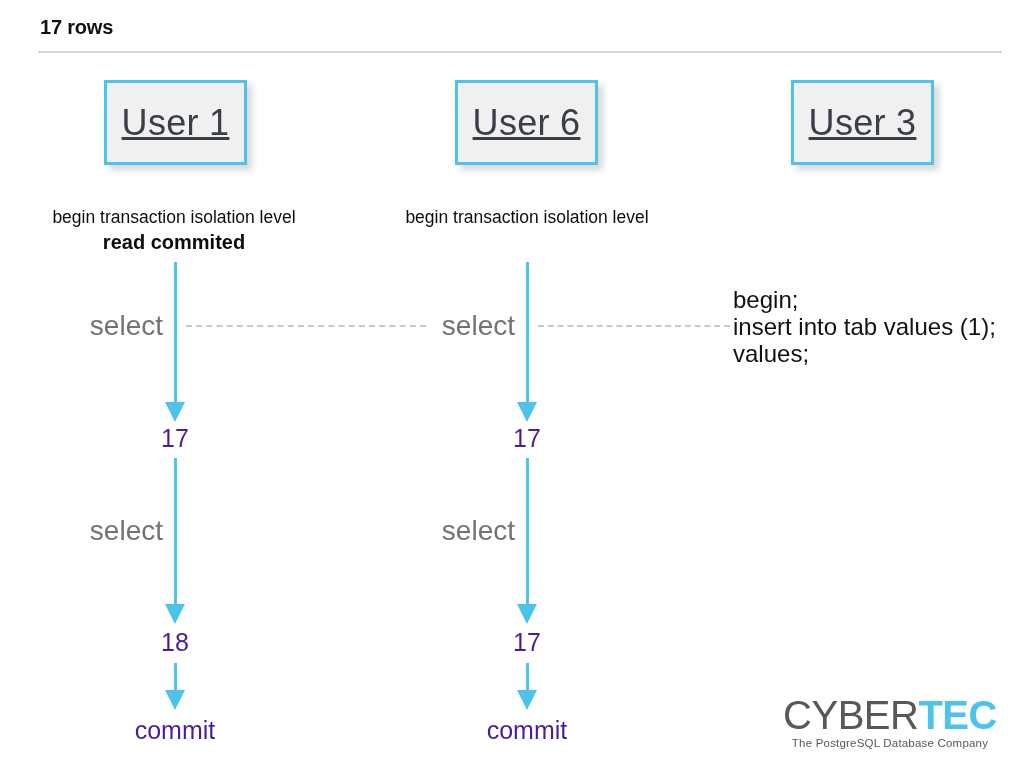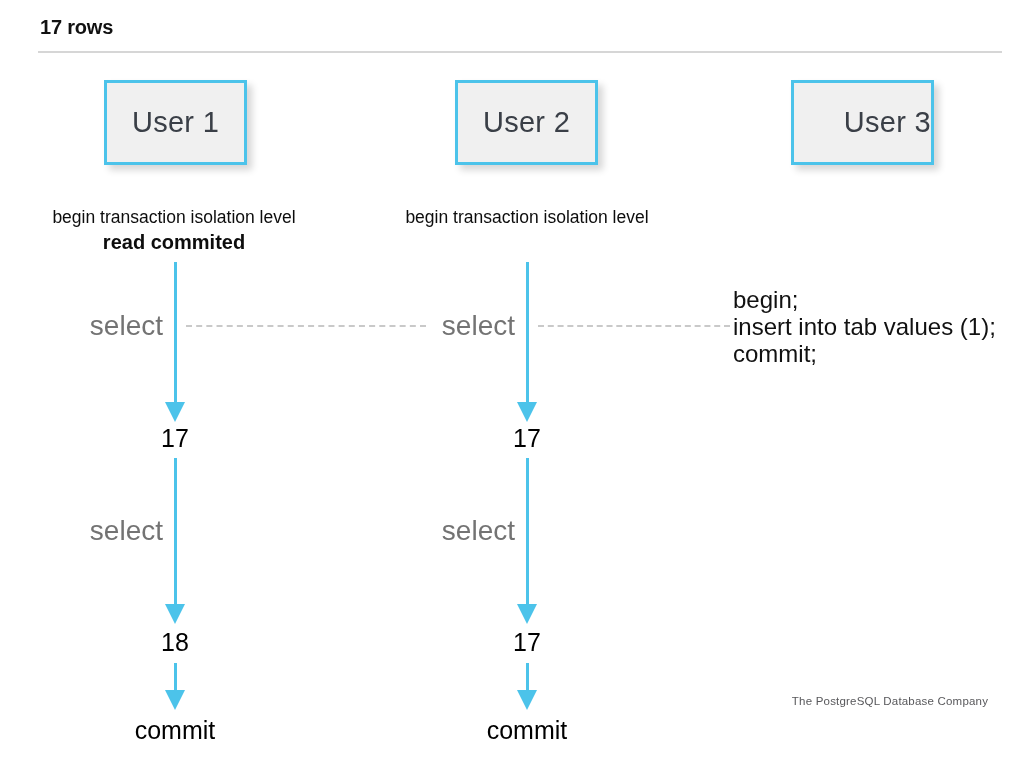--- a/index.html
+++ b/index.html
@@ -46,27 +46,28 @@
     height: 85px;
     background: #f0f0f0;
     border: 3px solid #4cc3ea;
     box-sizing: border-box;
     box-shadow: 5px 5px 7px rgba(0,0,0,0.16);
     display: flex;
     align-items: center;
     justify-content: center;
   }
   .user-box span {
-    font-size: 29px;
+    font-size: 36px;
     color: #3a3f47;
     letter-spacing: 0.3px;
+    text-decoration: underline;
   }
   #user-box-1 { left: 104px; top: 80px; }
   #user-box-2 { left: 455px; top: 80px; }
-  #user-box-3 { left: 791px; top: 80px; justify-content: flex-end; }
+  #user-box-3 { left: 791px; top: 80px; }
 
   
   .iso-block {
     position: absolute;
     text-align: center;
     width: 400px;
     color: #0d0d0d;
   }
   #iso-1 { left: -26px; top: 205px; }
   #iso-2 { left: 327px; top: 205px; }
@@ -117,21 +118,21 @@
   .step-label {
     position: absolute;
     font-size: 28px;
     color: #737373;
     white-space: nowrap;
     text-align: right;
   }
   .step-value {
     position: absolute;
     font-size: 25px;
-    color: #000000;
+    color: #4c1d95;
     white-space: nowrap;
     text-align: center;
     width: 60px;
   }
 
   
   #user3-sql {
     position: absolute;
     left: 733px;
     top: 286px;
@@ -169,21 +170,21 @@
 
 <div id="slide">
 
   <div class="slide-title">17 rows</div>
   <div class="title-rule"></div>
 
   <div class="user-box" id="user-box-1">
     <span>User 1</span>
   </div>
   <div class="user-box" id="user-box-2">
-    <span>User 2</span>
+    <span>User 6</span>
   </div>
   <div class="user-box" id="user-box-3">
     <span>User 3</span>
   </div>
 
   <div class="iso-block" id="iso-1">
     <div class="iso-line1">begin transaction isolation level</div>
     <div class="iso-line2">read commited</div>
   </div>
   <div class="iso-block" id="iso-2">
@@ -227,20 +228,21 @@
   <div class="step-label" style="left:352px; top:515px; width:163px;">select</div>
   <div class="step-value" style="left:497px; top:628px;">17</div>
   <div class="step-value" style="left:465px; top:716px; width:124px;">commit</div>
 
   <div class="dash-line" id="dash-1"></div>
   <div class="dash-line" id="dash-2"></div>
 
   <div id="user3-sql">
     <div>begin;</div>
     <div>insert into tab values (1);</div>
-    <div>commit;</div>
+    <div>values;</div>
   </div>
 
   <div id="logo">
+    <div class="wordmark"><span class="cyber">CYBER</span><span class="tec">TEC</span></div>
     <div class="tagline">The PostgreSQL Database Company</div>
   </div>
 
 </div>
 
 </body></html>

